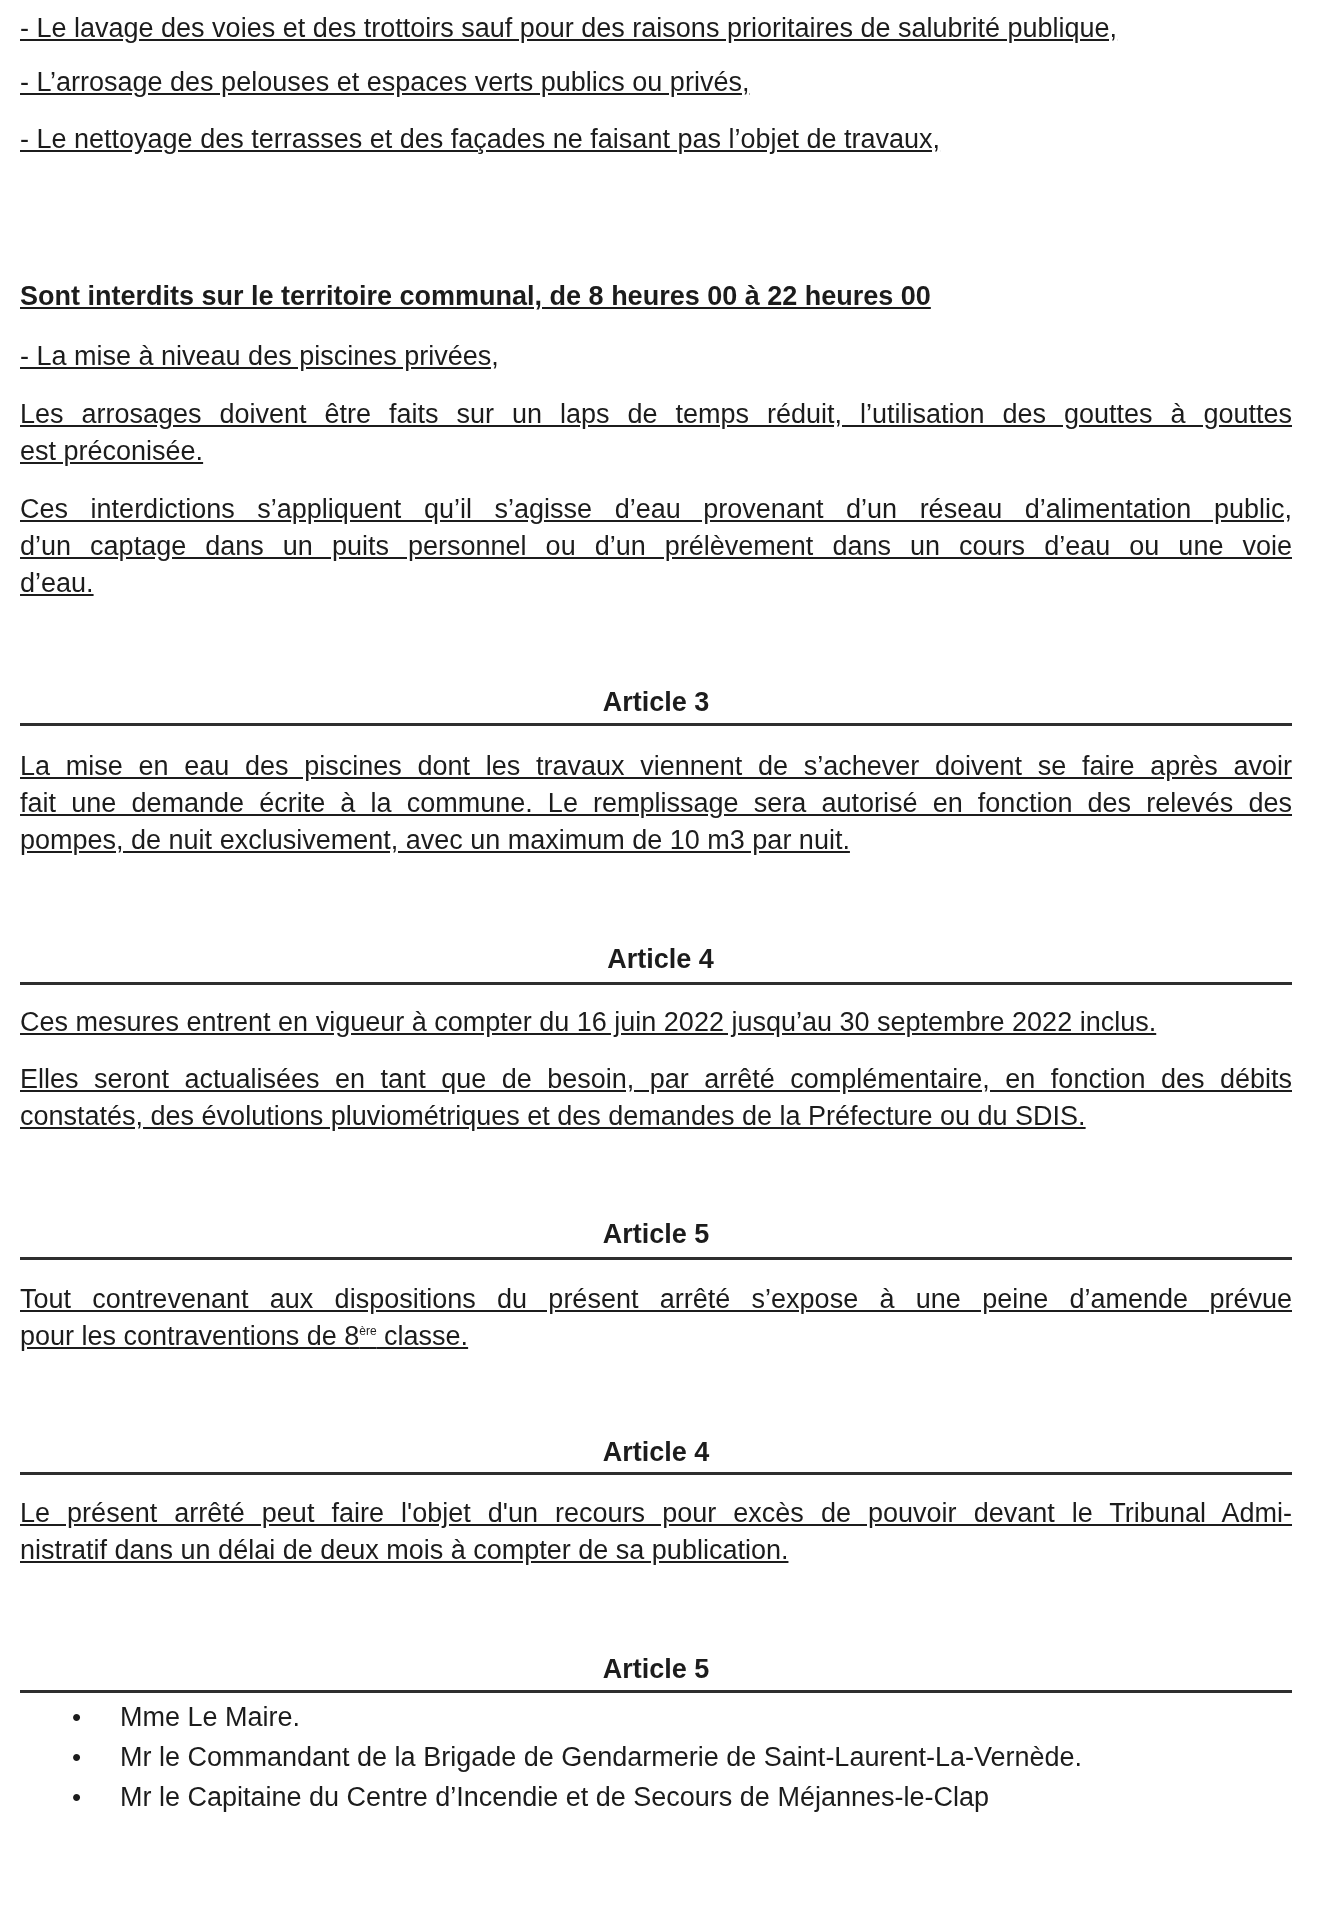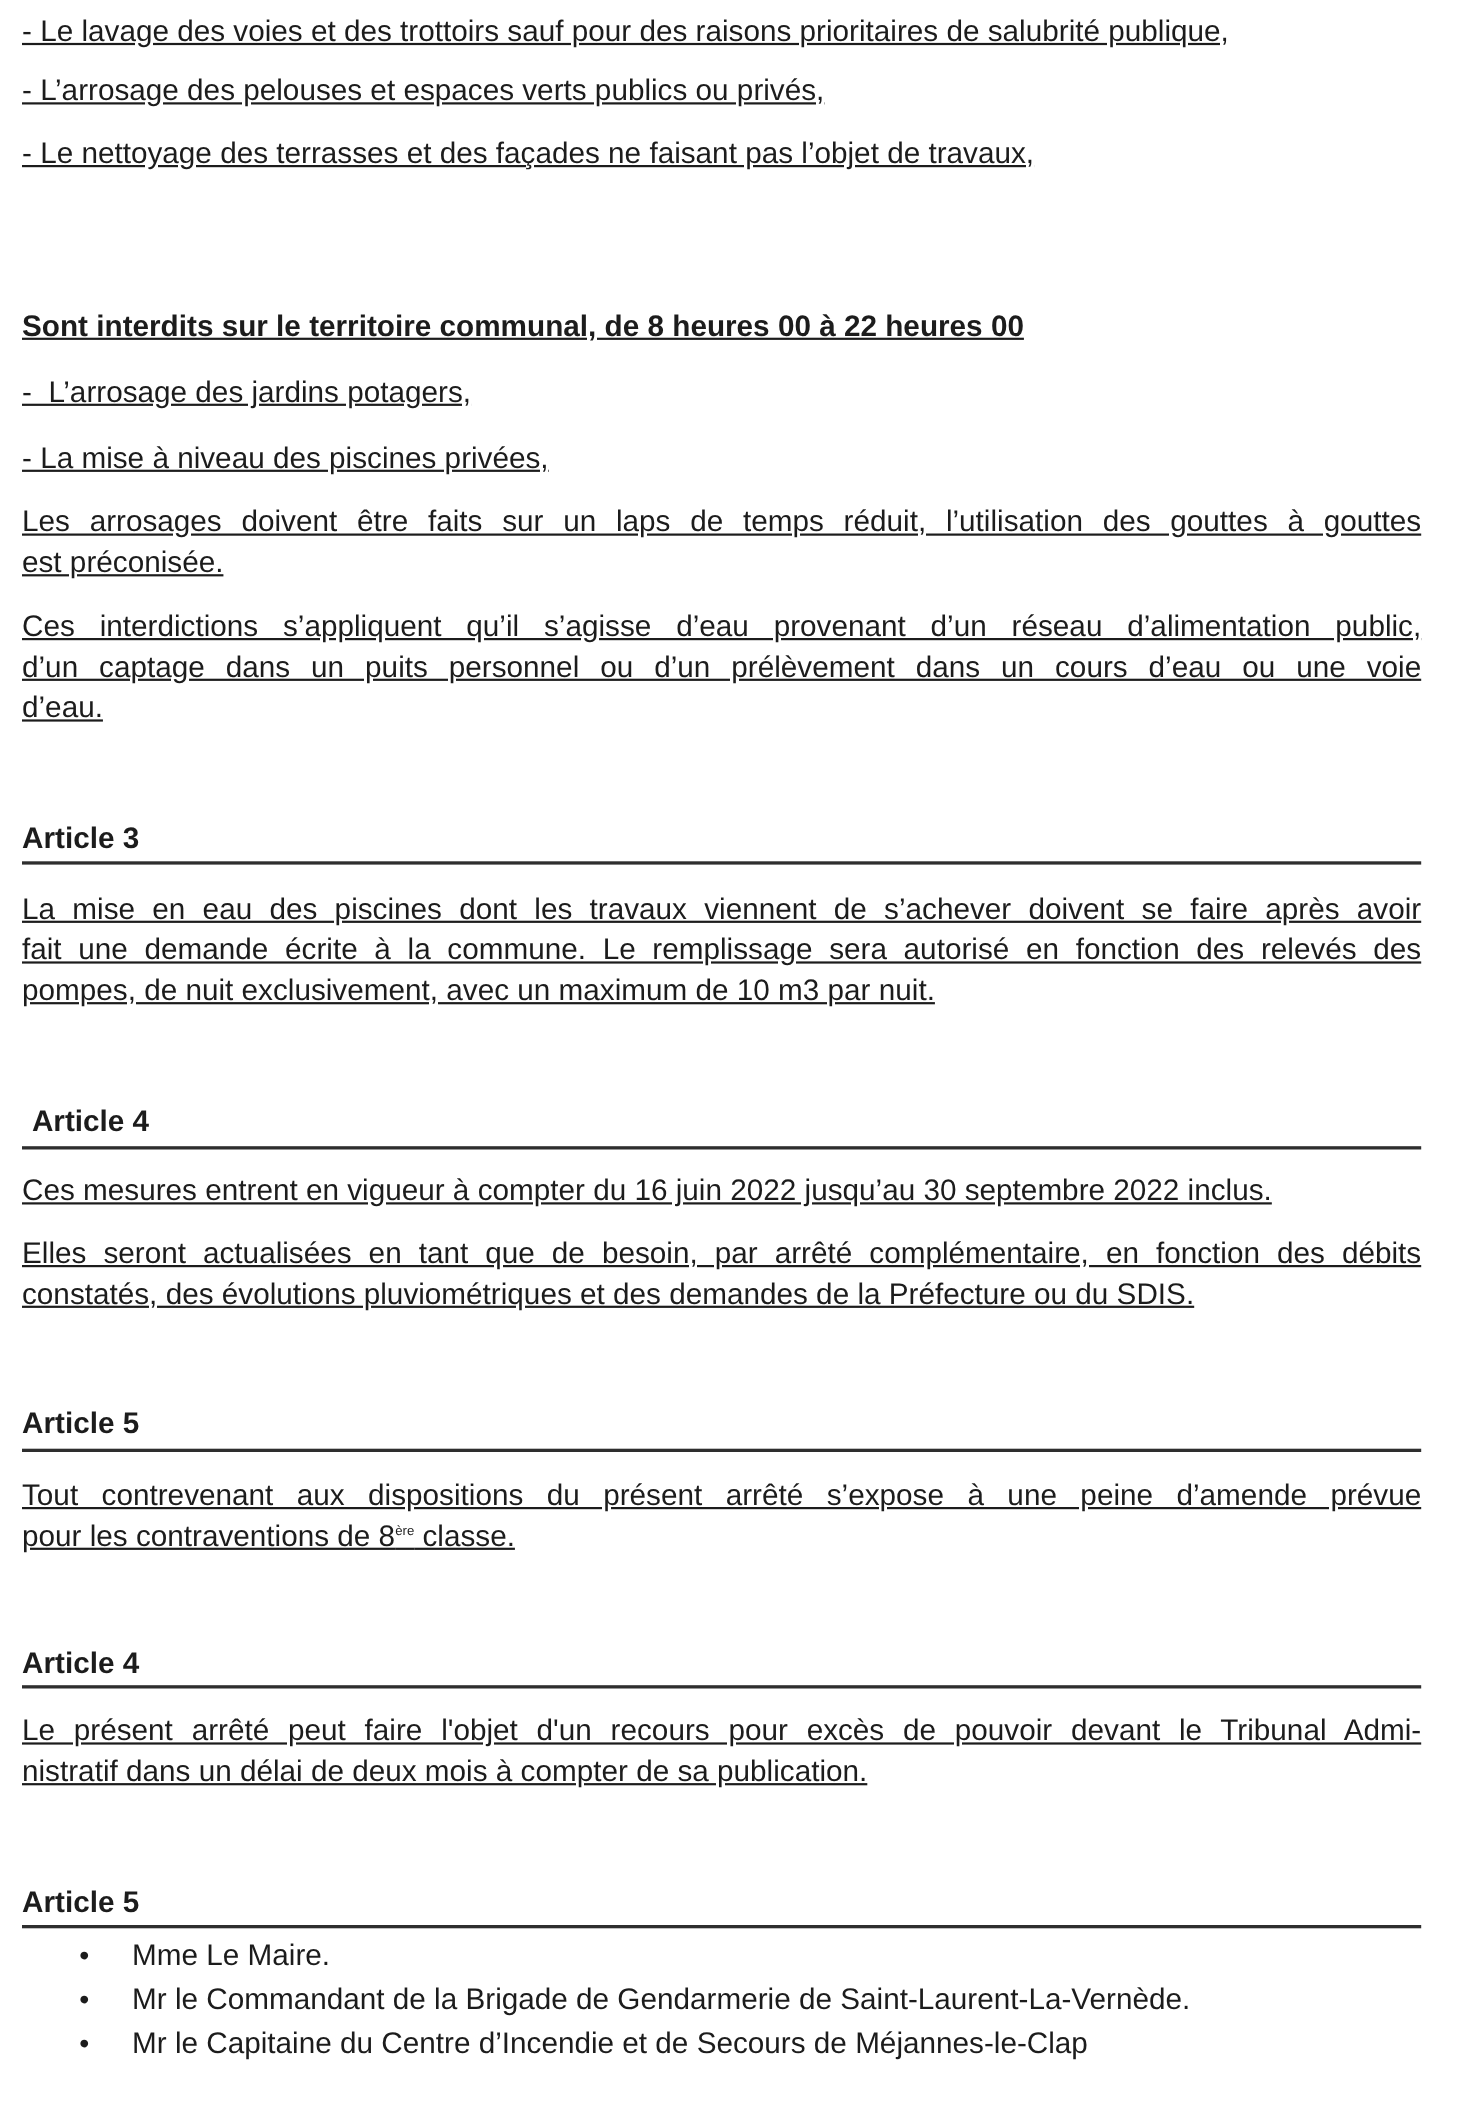--- a/index.html
+++ b/index.html
@@ -23,20 +23,21 @@
     text-align-last: justify;
     white-space: pre-wrap;
   }
   .para .line:last-child { text-align-last: left; }
   h2.article {
     font-size: 27px;
     font-weight: 700;
     margin: 0;
     padding: 0 0 2px 0;
     border-bottom: 3px solid #2e2e2e;
+    text-align: center;
   }
   h2.indent { padding-left: 9px; }
   sup {
     font-size: 12px;
     line-height: 0;
     vertical-align: super;
   }
   .bullets { list-style: none; margin: 0; padding: 0; }
   .bullets li {
     position: relative;
@@ -55,21 +56,20 @@
 <body>
 
 <div class="page">
 
   <p class="block" style="margin-top:0">- Le lavage des voies et des trottoirs sauf pour des raisons prioritaires de salubrité publique,</p>
   <p class="block" style="margin-top:17px">- L’arrosage des pelouses et espaces verts publics ou privés,</p>
   <p class="block" style="margin-top:20px">- Le nettoyage des terrasses et des façades ne faisant pas l’objet de travaux,</p>
 
   <p class="block bold" style="margin-top:120px">Sont interdits sur le territoire communal, de 8 heures 00 à 22 heures 00</p>
 
-  <p class="block" style="margin-top:23px">-  L’arrosage des jardins potagers,</p>
   <p class="block" style="margin-top:23px">- La mise à niveau des piscines privées,</p>
 
   <div class="block para" style="margin-top:21px">
       <div class="line">Les arrosages doivent être faits sur un laps de temps réduit, l’utilisation des gouttes à gouttes</div>
       <div class="line">est préconisée.</div>
     </div>
 
   <div class="block para" style="margin-top:21px">
       <div class="line">Ces interdictions s’appliquent qu’il s’agisse d’eau provenant d’un réseau d’alimentation public,</div>
       <div class="line">d’un captage dans un puits personnel ou d’un prélèvement dans un cours d’eau ou une voie</div>

